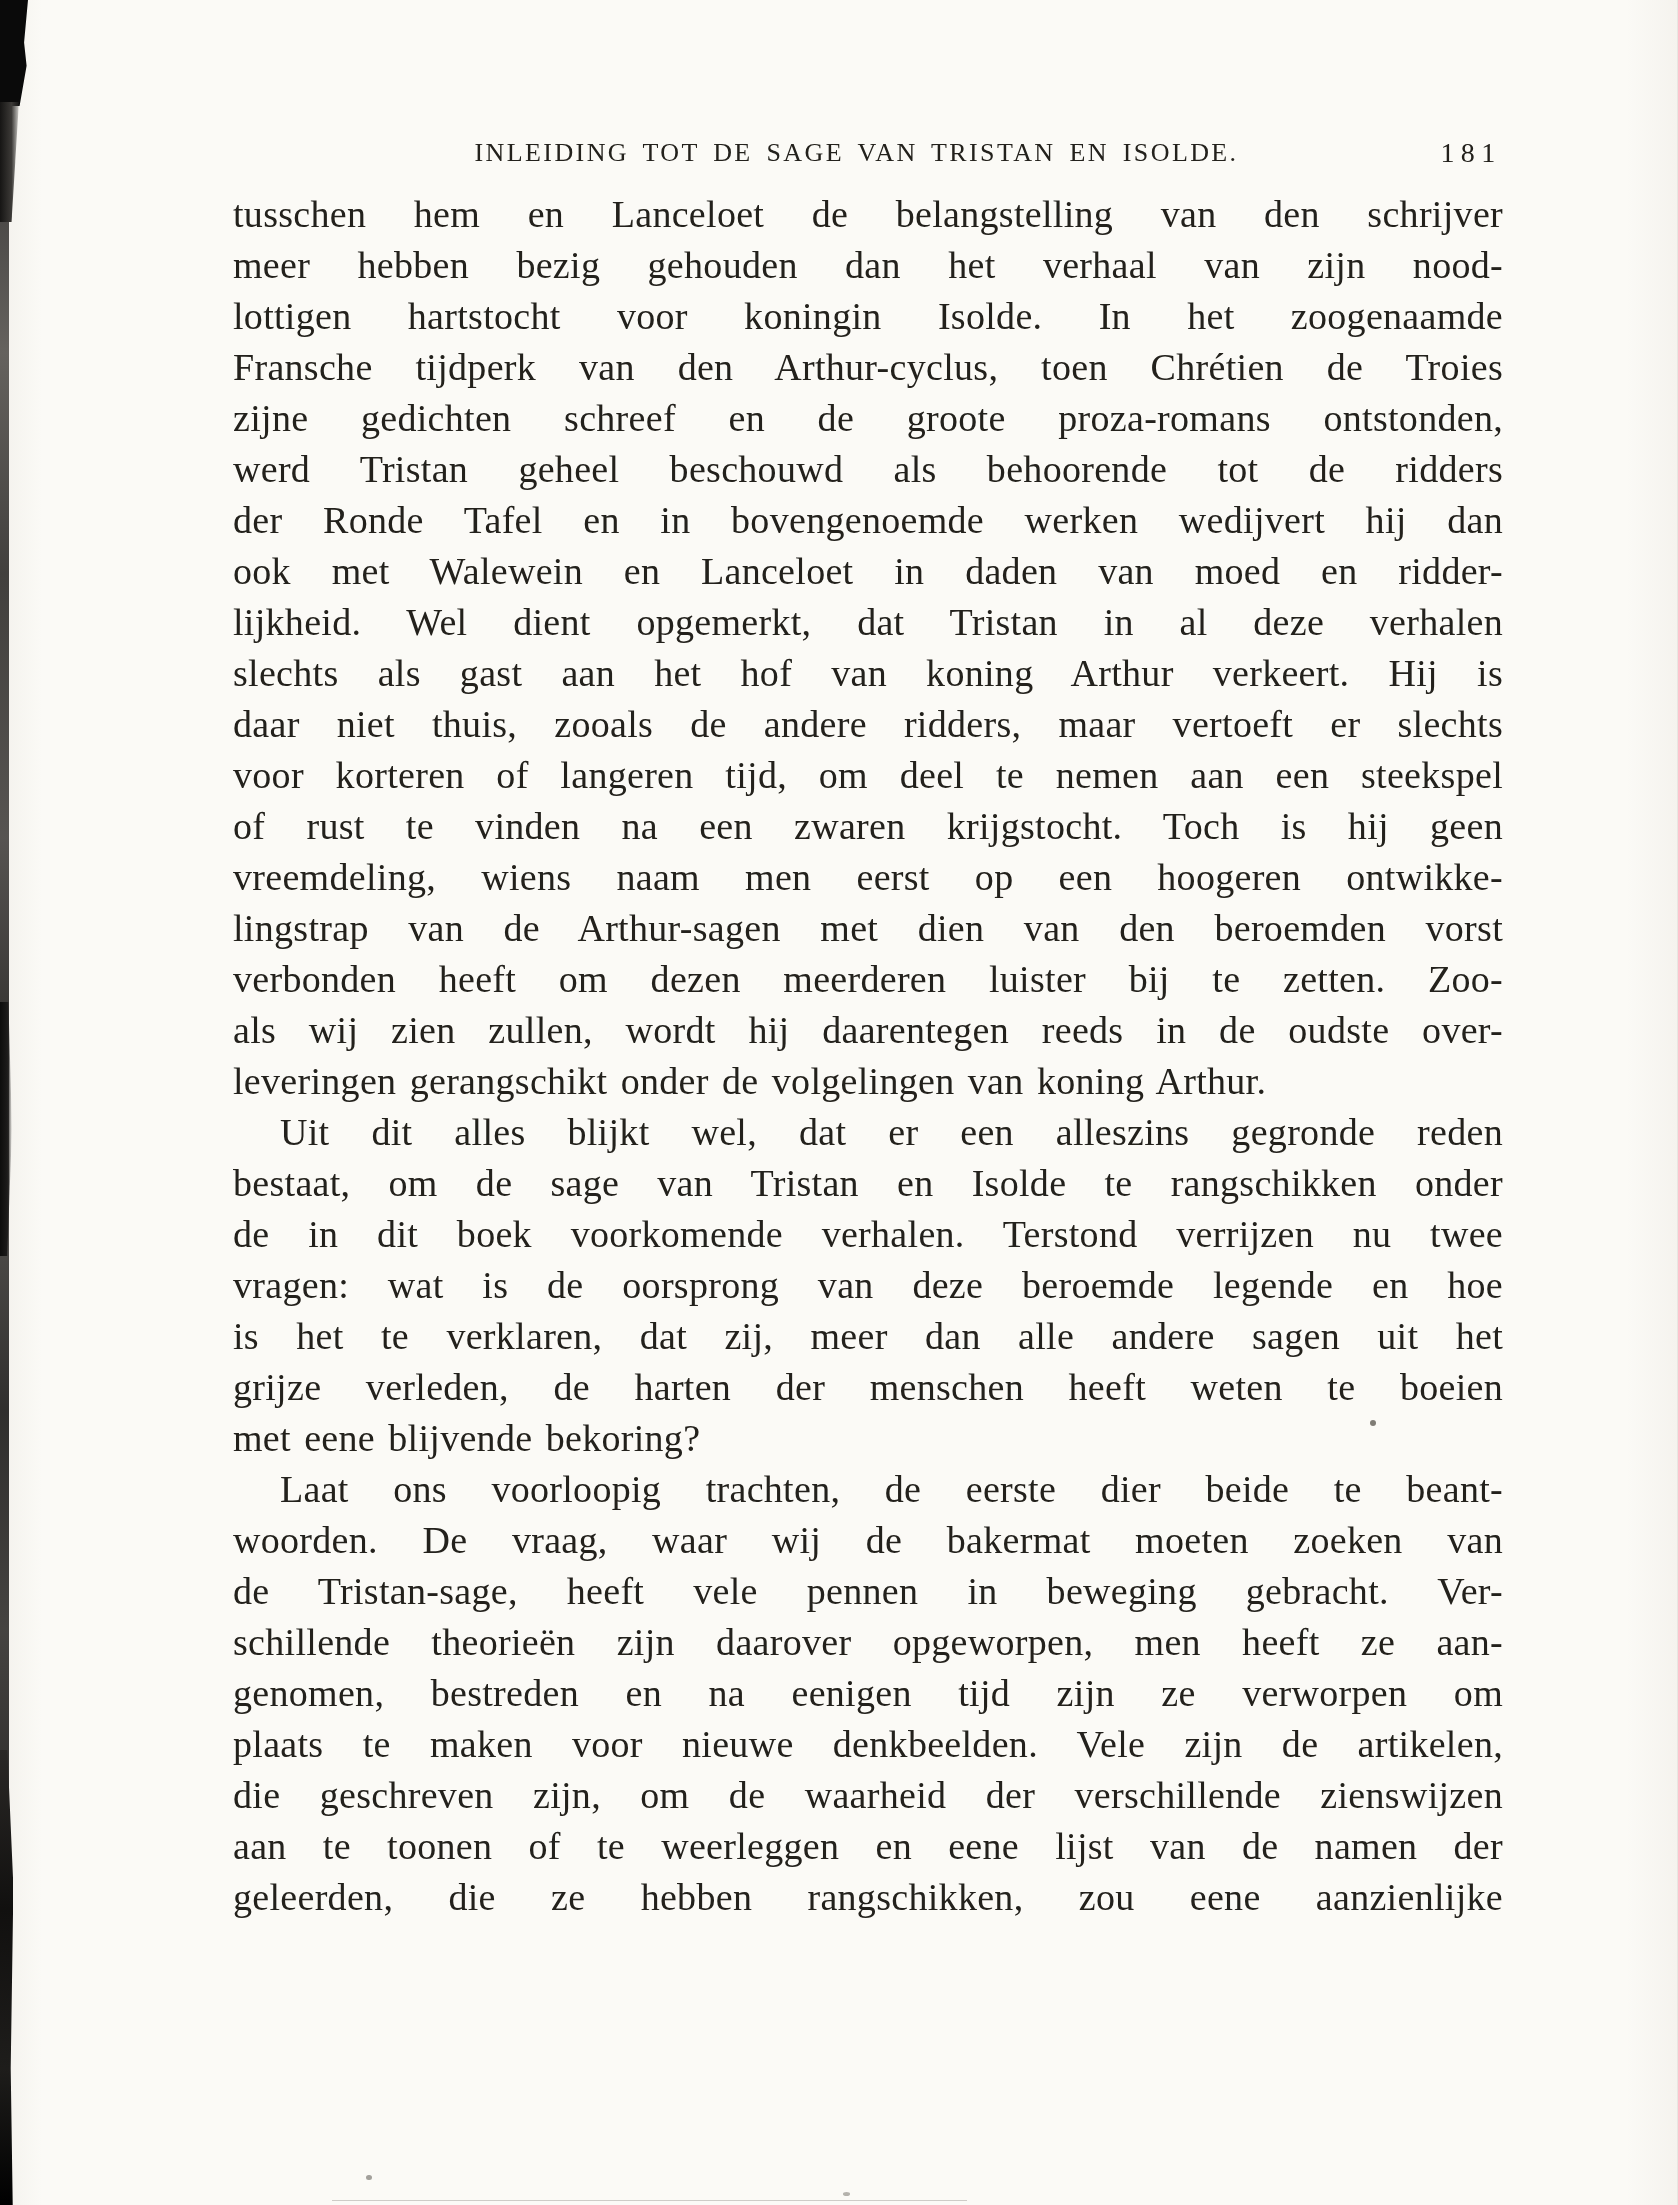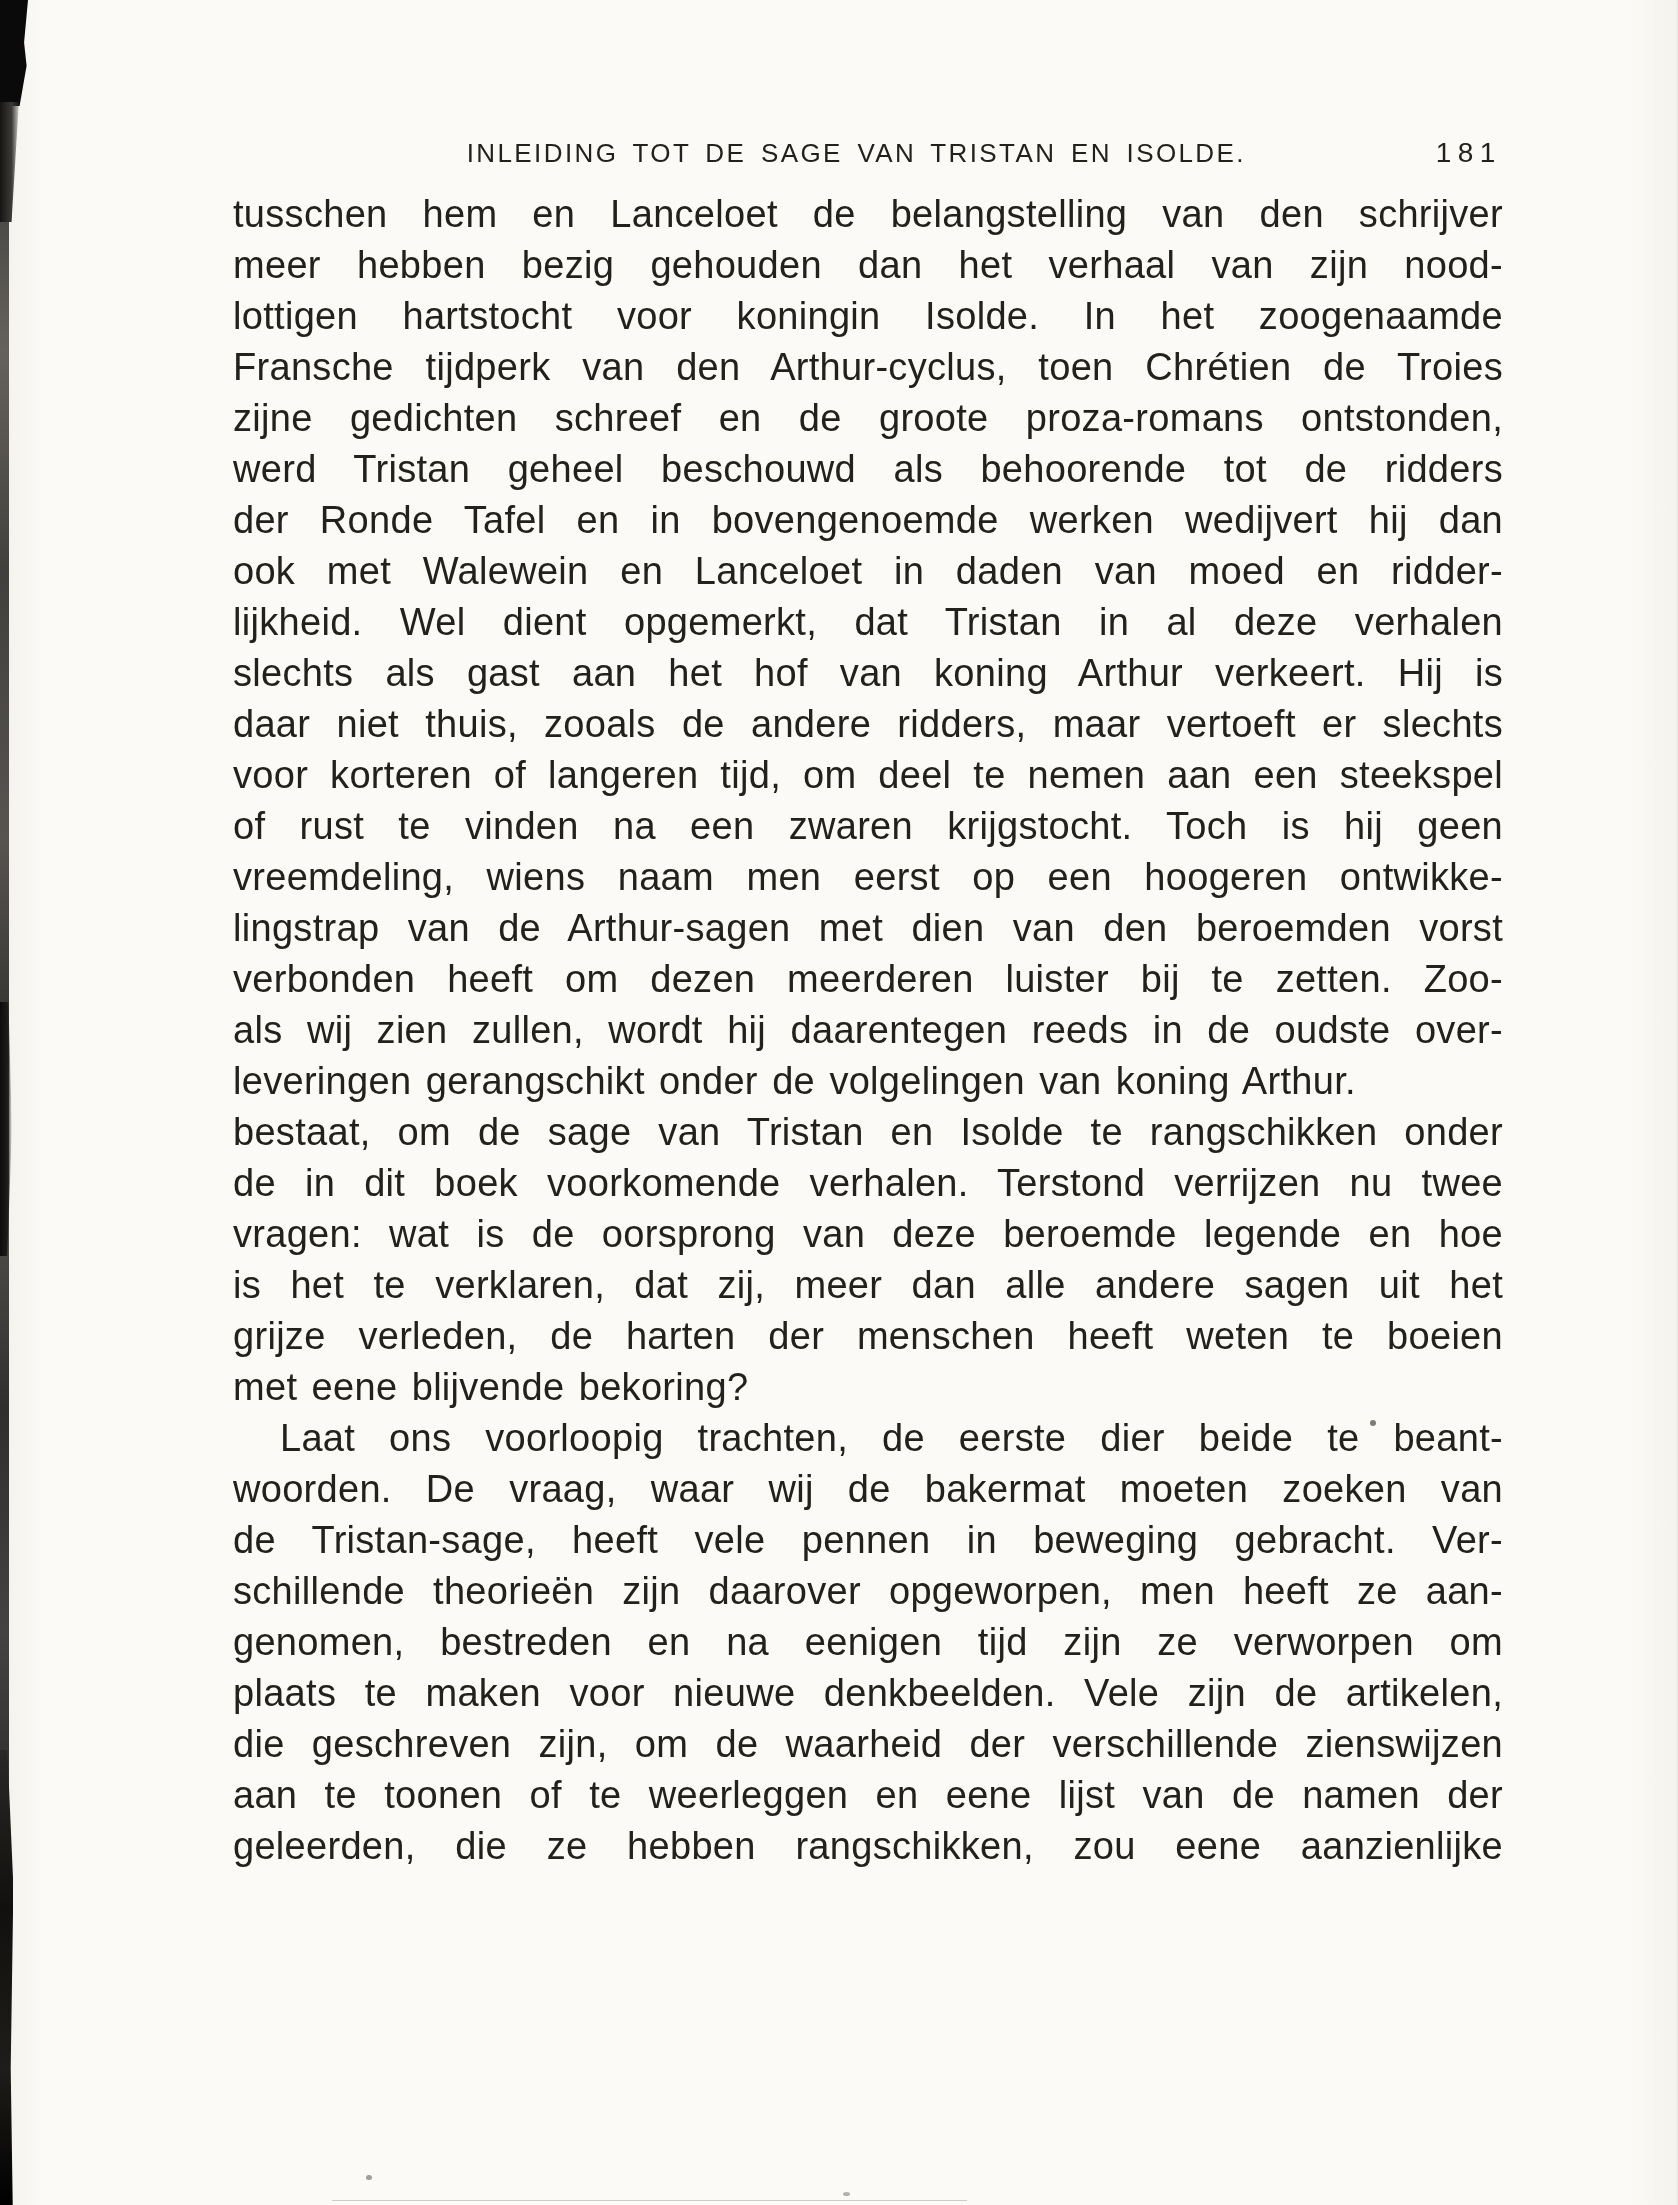--- a/index.html
+++ b/index.html
@@ -6,21 +6,21 @@
     margin: 0;
     padding: 0;
     background: #e8e6e1;
   }
   .page {
     position: relative;
     width: 1677px;
     height: 2205px;
     background: linear-gradient(90deg, #f3f1ec 0, var(--paper, #fbfaf6) 2.5%, var(--paper, #fbfaf6) 97%, #f5f3ee 100%);
     overflow: hidden;
-    font-family: Liberation Sans, sans-serif;
+    font-family: Liberation Serif, serif;
     color: var(--ink, #23211c);
   }
 
   
   .edge-line {
     position: absolute; left: 0; top: 0; width: 9.2px; height: 100%;
     background: linear-gradient(180deg,
       #000 0%, #0c0c0c 6%, #3a3836 10%, #55524e 16%, #2e2c2a 26%,
       #454240 38%, #242220 46%, #3b3936 56%, #1a1918 64%,
       #32302e 74%, #121110 84%, #262422 92%, #050505 100%);
@@ -137,20 +137,21 @@
         <div class="line">lijkheid. Wel dient opgemerkt, dat Tristan in al deze verhalen</div>
         <div class="line">slechts als gast aan het hof van koning Arthur verkeert. Hij is</div>
         <div class="line">daar niet thuis, zooals de andere ridders, maar vertoeft er slechts</div>
         <div class="line">voor korteren of langeren tijd, om deel te nemen aan een steekspel</div>
         <div class="line">of rust te vinden na een zwaren krijgstocht. Toch is hij geen</div>
         <div class="line">vreemdeling, wiens naam men eerst op een hoogeren ontwikke-</div>
         <div class="line">lingstrap van de Arthur-sagen met dien van den beroemden vorst</div>
         <div class="line">verbonden heeft om dezen meerderen luister bij te zetten. Zoo-</div>
         <div class="line">als wij zien zullen, wordt hij daarentegen reeds in de oudste over-</div>
         <div class="line no-just">leveringen gerangschikt onder de volgelingen van koning Arthur.</div>
+        <div class="line indent">Uit dit alles blijkt wel, dat er een alleszins gegronde reden</div>
         <div class="line">bestaat, om de sage van Tristan en Isolde te rangschikken onder</div>
         <div class="line">de in dit boek voorkomende verhalen. Terstond verrijzen nu twee</div>
         <div class="line">vragen: wat is de oorsprong van deze beroemde legende en hoe</div>
         <div class="line">is het te verklaren, dat zij, meer dan alle andere sagen uit het</div>
         <div class="line">grijze verleden, de harten der menschen heeft weten te boeien</div>
         <div class="line no-just">met eene blijvende bekoring?</div>
         <div class="line indent">Laat ons voorloopig trachten, de eerste dier beide te beant-</div>
         <div class="line">woorden. De vraag, waar wij de bakermat moeten zoeken van</div>
         <div class="line">de Tristan-sage, heeft vele pennen in beweging gebracht. Ver-</div>
         <div class="line">schillende theorieën zijn daarover opgeworpen, men heeft ze aan-</div>

